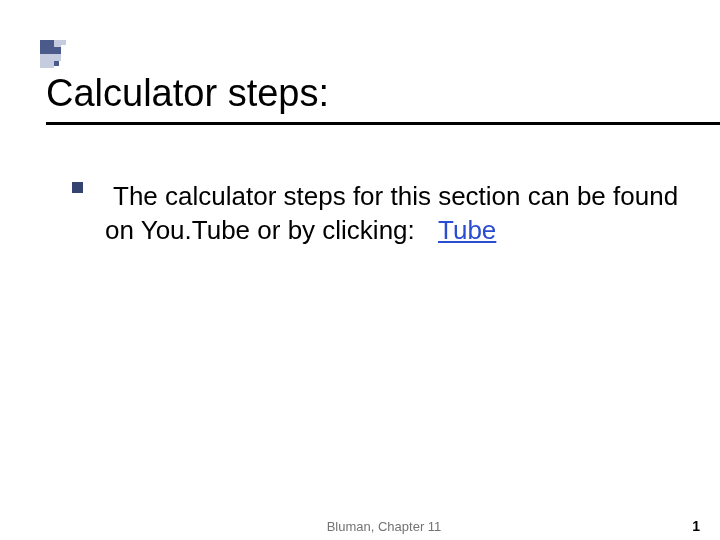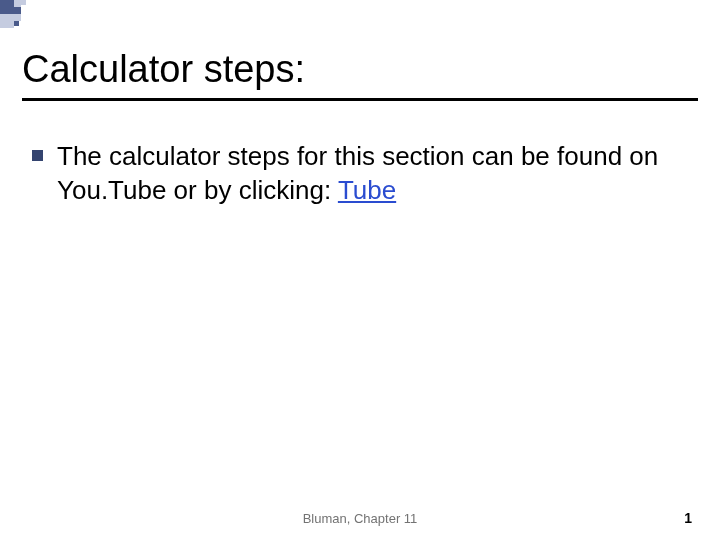--- a/index.html
+++ b/index.html
@@ -1,15 +1,15 @@
 <!DOCTYPE html>
 <html><head>
   <meta charset="utf-8">
   <style>
-    * { margin: 0; padding: 0; box-sizing: border-box; }
+    * { margin: 8px; padding: 0; box-sizing: border-box; }
     body {
       width: 720px;
       height: 540px;
       background: #ffffff;
       font-family: Arial, sans-serif;
       position: relative;
       overflow: hidden;
     }
     .decoration {
       position: absolute;

